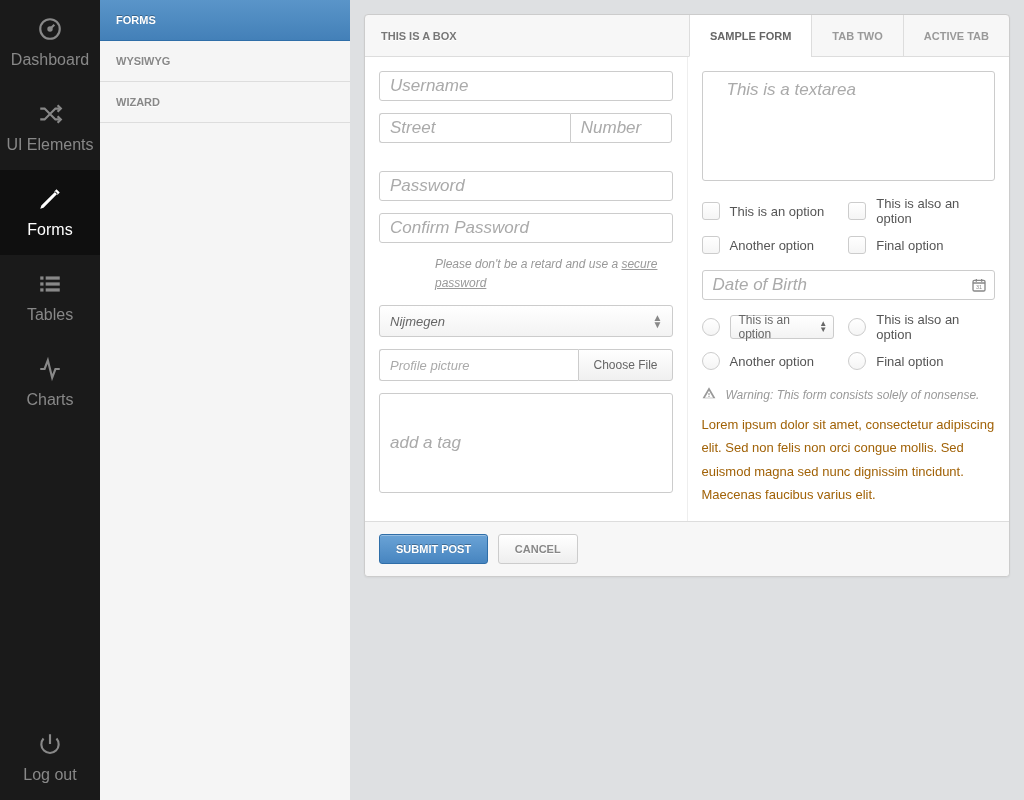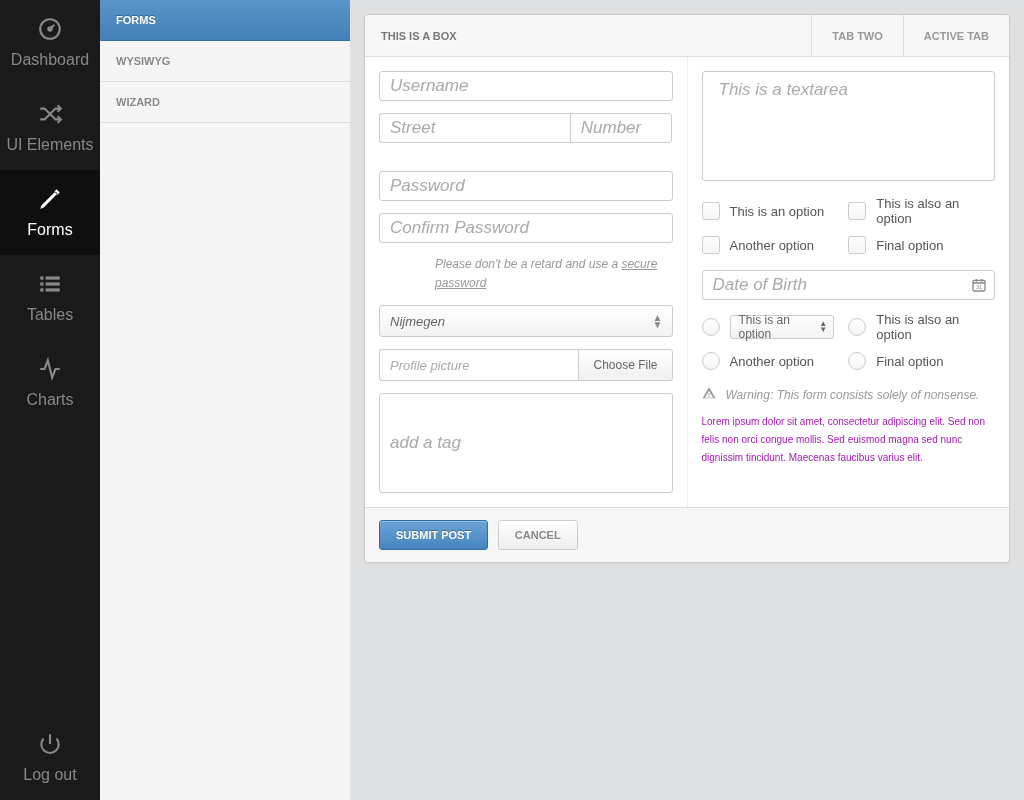--- a/index.html
+++ b/index.html
@@ -24,21 +24,21 @@
 .tabs { display: flex; height: 100%; }
 .tab { display: flex; align-items: center; padding: 0 20px; font-size: 11px; font-weight: bold; color: #999; text-transform: uppercase; border-left: 1px solid #ddd; cursor: pointer; }
 .tab.active { background: #fff; color: #666; border-bottom: 1px solid #fff; margin-bottom: -1px; }
 
 .box-body { display: flex; background: #fff; }
 .col { flex: 1; padding: 14px; }
 .col:first-child { border-right: 1px solid #eee; }
 
 .form-control { width: 100%; height: 30px; padding: 0 10px; border: 1px solid #ccc; border-radius: 3px; font-size: 17px; color: #555; background: #fff; margin-bottom: 12px; font-style: italic; }
 .form-control::placeholder { color: #aaa; font-style: italic; }
-textarea.form-control { height: 110px; padding: 8px 16px; resize: none; font-family: inherit; }
+textarea.form-control { height: 110px; padding: 8px 24px; resize: none; font-family: inherit; }
 .tag-area { height: 100px; padding: 8px 10px; margin-bottom: 0; }
 
 .input-row { display: flex; margin-bottom: 28px; }
 .input-row .form-control { margin-bottom: 0; }
 .input-row .form-control:first-child { border-radius: 3px 0 0 3px; border-right: 0; }
 .input-row .form-control:last-child { border-radius: 0 3px 3px 0; }
 .input-w65 { flex: 0 0 65%; }
 .input-w35 { flex: 0 0 35%; }
 
 .help-text { font-style: italic; color: #999; font-size: 12px; padding: 0 0 12px 56px; line-height: 1.6; }
@@ -59,21 +59,21 @@
 .opt-row { display: flex; align-items: center; margin-bottom: 10px; }
 .opt-sel { flex: 0 0 50%; display: flex; align-items: center; }
 .mini-select { position: relative; flex:1; margin-right:14px; height: 24px; border: 1px solid #ccc; border-radius: 3px; background: linear-gradient(#fff,#f3f3f3); display: flex; align-items: center; padding: 0 8px; color: #666; font-size: 12px; cursor: pointer; }
 
 .date-wrap { position: relative; margin-bottom: 12px; }
 .date-wrap .form-control { margin-bottom: 0; padding-right: 34px; }
 .cal-icon { position: absolute; right: 8px; top: 7px; width: 16px; height: 16px; }
 
 .warn-row { display: flex; align-items: center; color: #999; font-style: italic; font-size: 12px; margin-bottom: 10px; }
 .warn-icon { margin-right: 10px; color: #999; flex-shrink: 0; }
-.lorem { color: #a21caf; line-height: 1.8; font-size: 10px; }
+.lorem { color: #a16207; line-height: 1.8; font-size: 13px; }
 
 .box-footer { padding: 12px 14px; border-top: 1px solid #ddd; background: #f7f7f7; border-radius: 0 0 4px 4px; }
 .btn { display: inline-block; height: 30px; padding: 0 16px; border-radius: 3px; font-size: 11px; font-weight: bold; text-transform: uppercase; cursor: pointer; border: 1px solid; margin-right: 6px; }
 .btn-primary { background: linear-gradient(#6aa3d6,#4785c0); border-color: #2f6ea8; color: #fff; text-shadow: 0 -1px 0 rgba(0,0,0,.3); box-shadow: inset 0 1px 0 rgba(255,255,255,.3); }
 .btn-default { background: linear-gradient(#fff,#eee); border-color: #ccc; color: #888; text-shadow: 0 1px 0 #fff; }
 </style>
 </head>
 <body>
 
 <nav class="main-nav">
@@ -128,20 +128,21 @@
   <div class="sub-nav-item active">Forms</div>
   <div class="sub-nav-item">WYSIWYG</div>
   <div class="sub-nav-item">Wizard</div>
 </nav>
 
 <main class="content">
   <div class="box">
     <div class="box-header">
       <div class="box-title">This is a box</div>
       <div class="tabs">
+        <div class="tab active">Sample Form</div>
         <div class="tab">Tab Two</div>
         <div class="tab">Active Tab</div>
       </div>
     </div>
 
     <div class="box-body">
       <div class="col">
         <input class="form-control" placeholder="Username" style="">
         <div class="input-row">
           <input class="form-control input-w65" placeholder="Street" style="">

